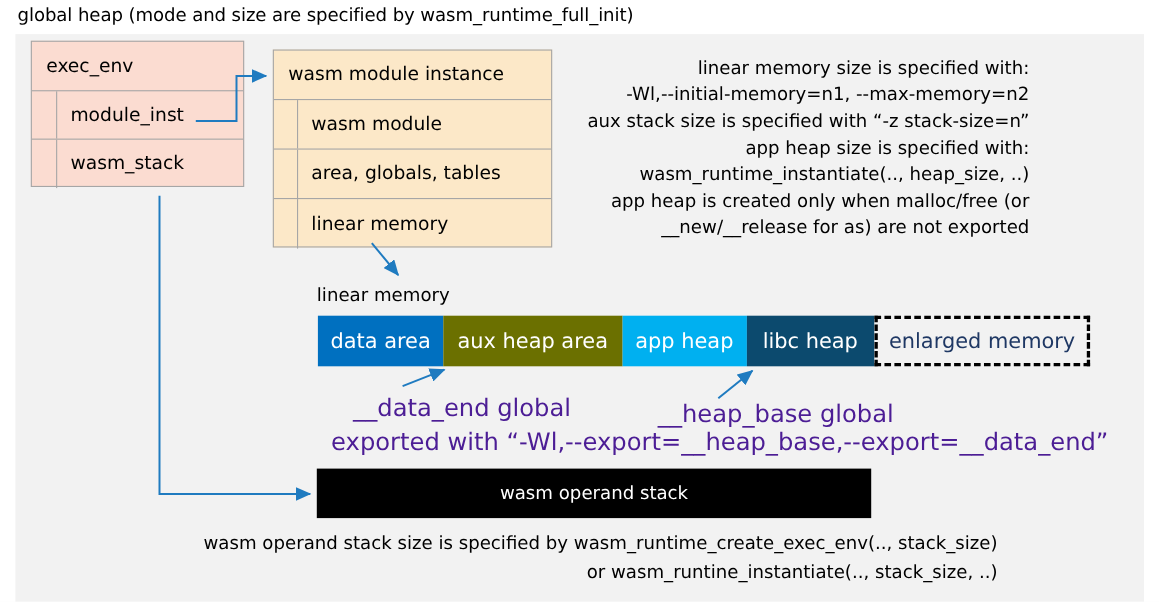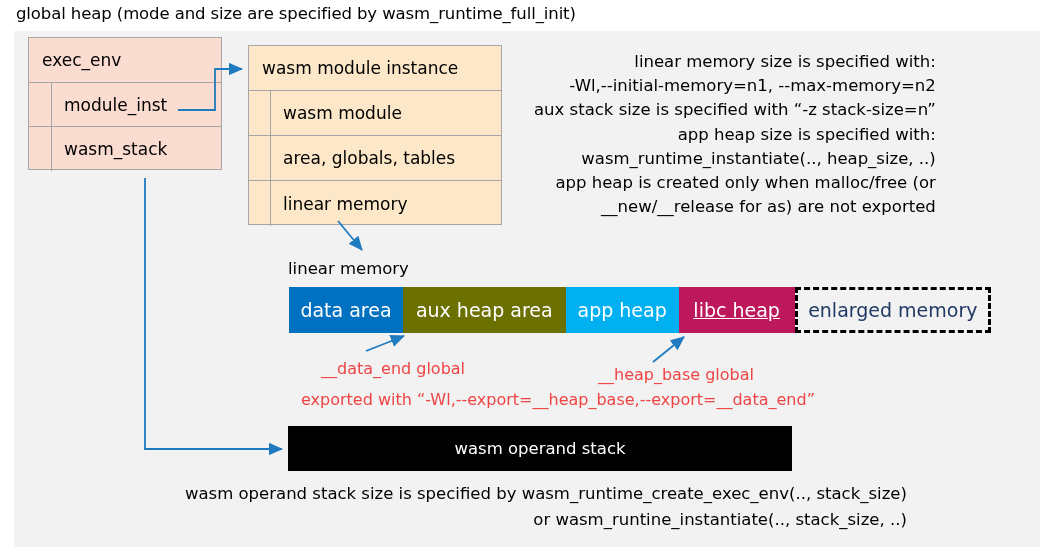--- a/index.html
+++ b/index.html
@@ -119,22 +119,22 @@
   }
   .seg.enlarged {
     color: #1f3864;
     background: #f2f2f2;
     border: 3px dashed #000000;
   }
 
   
   .ann {
     position: absolute;
-    font-size: 16px;
-    color: #ef4444;
+    font-size: 22px;
+    color: #4c1d95;
     white-space: nowrap;
   }
 
   
   .opstack {
     position: absolute;
     background: #000000;
     display: flex;
     align-items: center;
     justify-content: center;
@@ -205,21 +205,21 @@
   <div class="membar" style="left:289px; top:287px; width:702px; height:46px;">
     <div class="seg" style="width:115px; background:#0070c0; color:#ffffff;">
       <span>data area</span>
     </div>
     <div class="seg" style="width:164px; background:#6b7000; color:#ffffff;">
       <span>aux heap area</span>
     </div>
     <div class="seg" style="width:114px; background:#00b0f0; color:#ffffff;">
       <span>app heap</span>
     </div>
-    <div class="seg" style="width:117px; background:#be185d; color:#ffffff;text-decoration:underline;">
+    <div class="seg" style="width:117px; background:#0c4a6e; color:#ffffff;">
       <span>libc heap</span>
     </div>
     <div class="seg enlarged" style="width:198px;">
       <span>enlarged memory</span>
     </div>
   </div>
 
   <div class="ann" style="left:321px; top:359px;">__data_end global</div>
   <div class="ann" style="left:598px; top:365px;">__heap_base global</div>
   <div class="ann" style="left:301px; top:390px;">exported with “-Wl,--export=__heap_base,--export=__data_end”</div>

